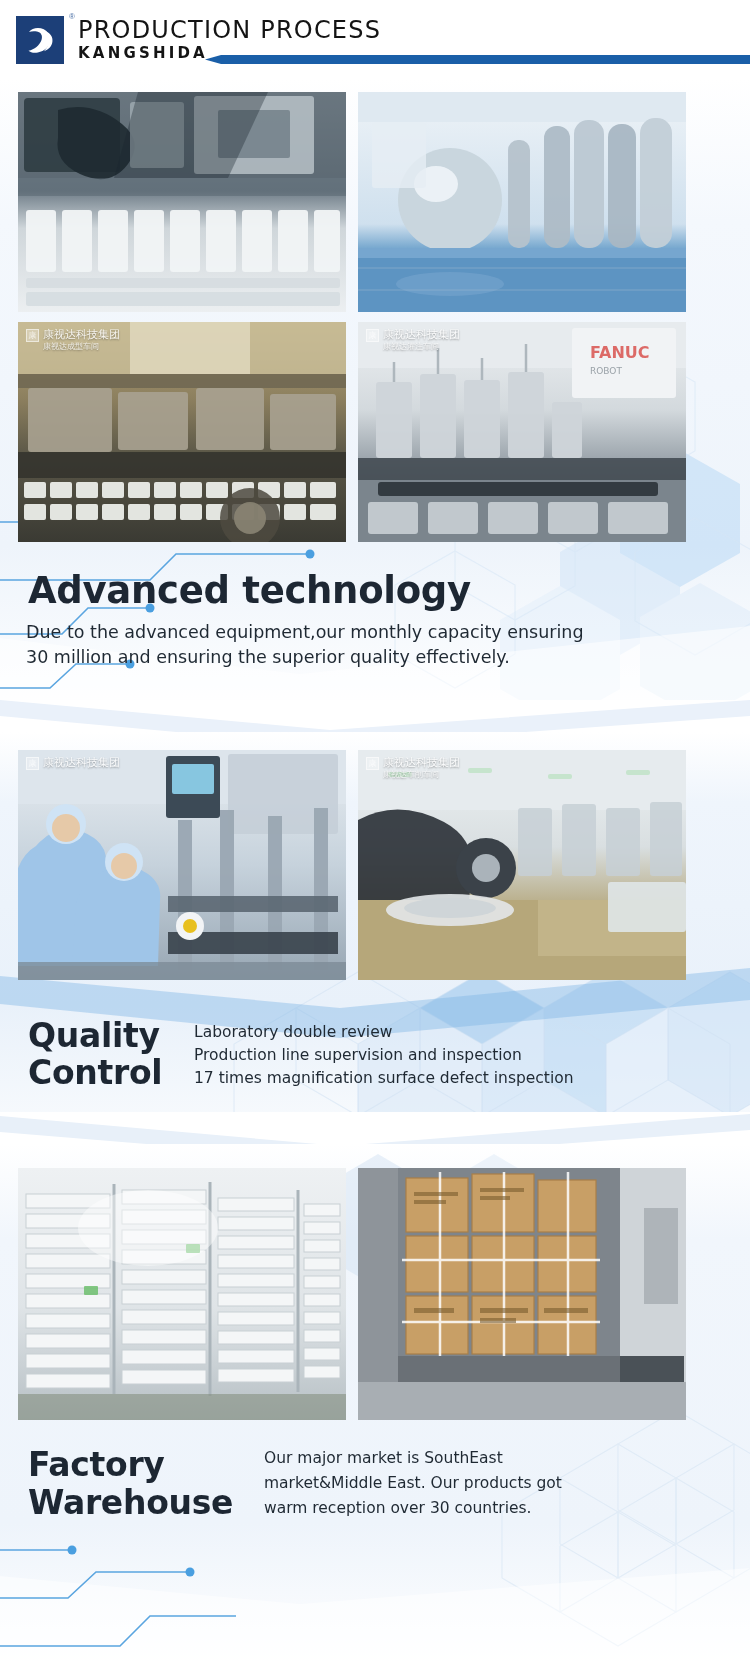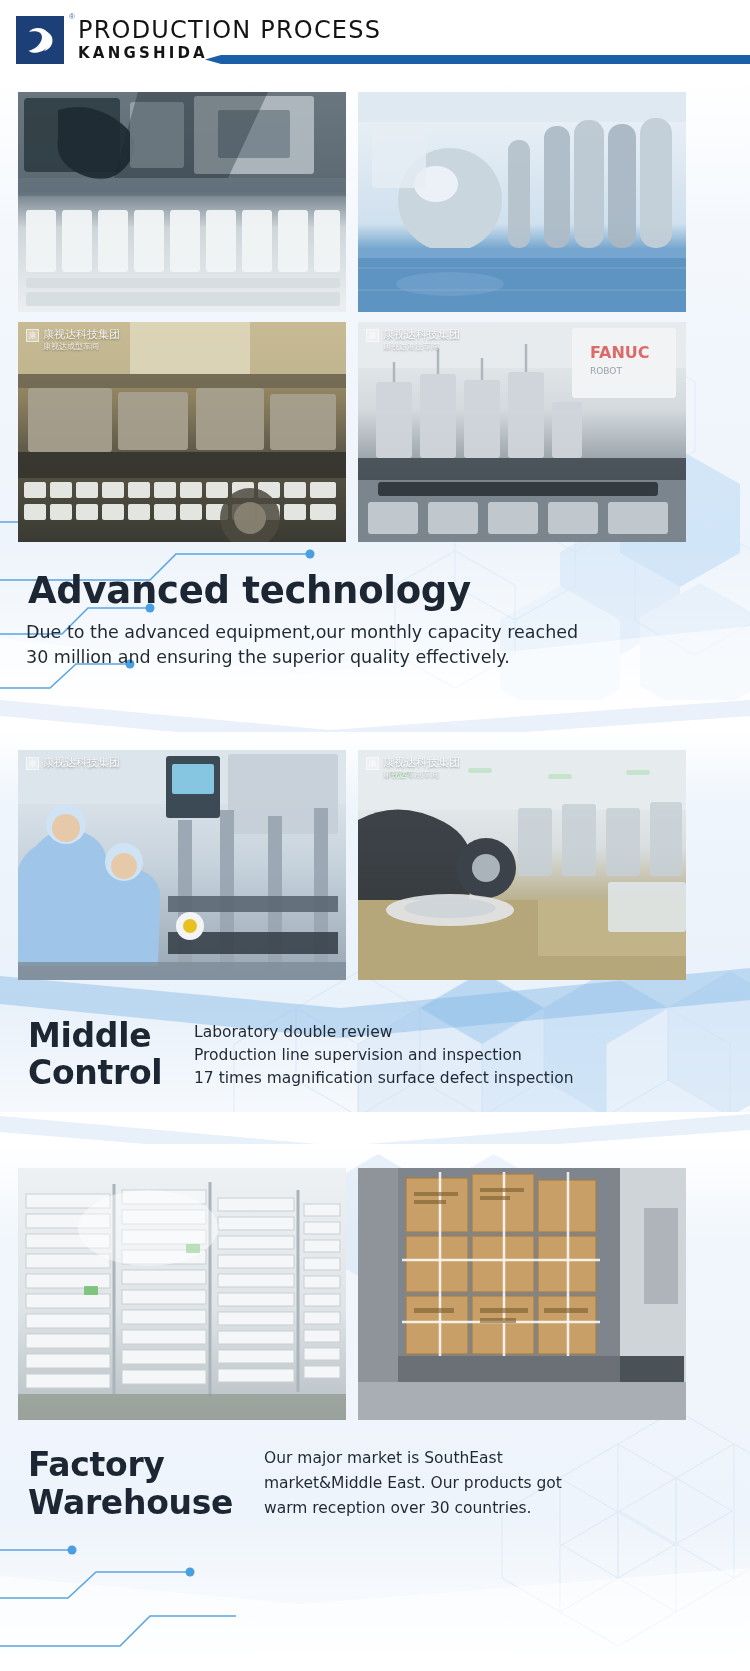--- a/index.html
+++ b/index.html
@@ -434,21 +434,21 @@
             <div class="wm-main">康视达科技集团</div>
             <div class="wm-sub">康视达灌注车间</div>
           </div>
         </div>
       </div>
     </div>
 
     <h2 class="headline h-advanced" style="left:28px; top:494px;">Advanced technology</h2>
 
     <div class="body-text p-advanced" style="left:26px; top:542px;">
-      <div>Due to the advanced equipment,our monthly capacity reached</div>
+      <div>Due to the advanced equipment,our monthly capacity ensuring</div>
       <div>30 million and ensuring the superior quality effectively.</div>
     </div>
   </div>
 
   <div class="chevron-div" style="top:700px;">
     <svg viewBox="0 0 750 46" preserveAspectRatio="none" aria-hidden="true">
       <rect width="750" height="46" fill="#ffffff"></rect>
       <polygon points="0,0 330,30 750,0 750,16 330,46 0,16" fill="#eaf1fa"></polygon>
     </svg>
   </div>
@@ -563,21 +563,21 @@
           <div class="wm-badge">康</div>
           <div class="wm-txt">
             <div class="wm-main">康视达科技集团</div>
             <div class="wm-sub">康视达车削车间</div>
           </div>
         </div>
       </div>
     </div>
 
     <h2 class="headline h-quality" style="left:28px; top:286px;">
-      <span style="display:block">Middle</span>
+      <span style="display:block">Quality</span>
       <span style="display:block">Control</span>
     </h2>
 
     <div class="body-text p-quality" style="left:186px; top:289px;">
       <div>Laboratory double review</div>
       <div>Production line supervision and inspection</div>
       <div>17 times magnification surface defect inspection</div>
     </div>
   </div>
 

